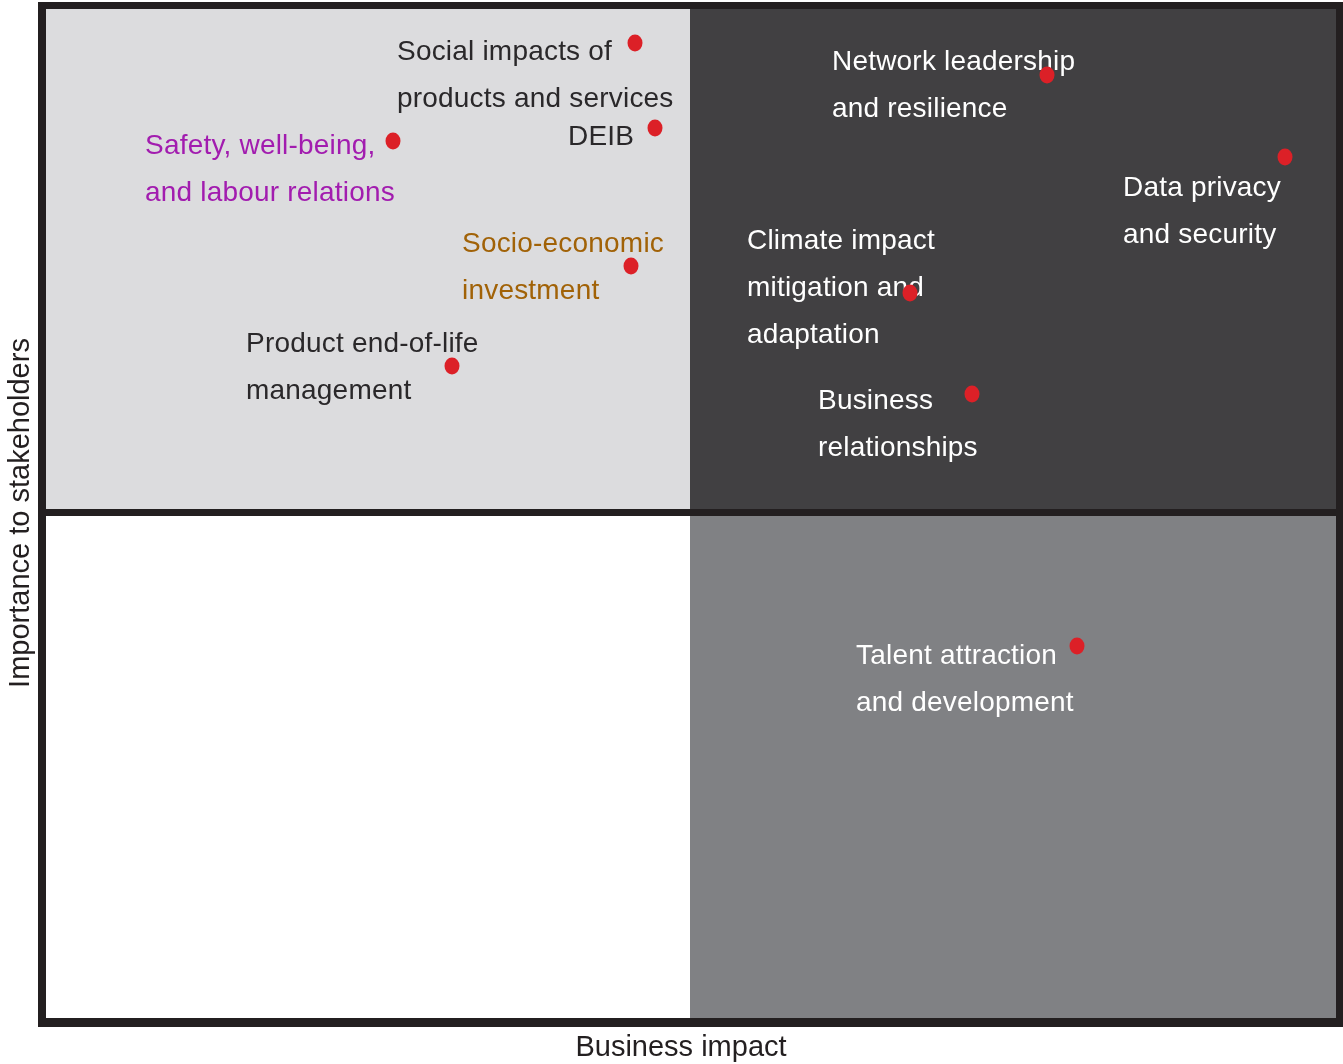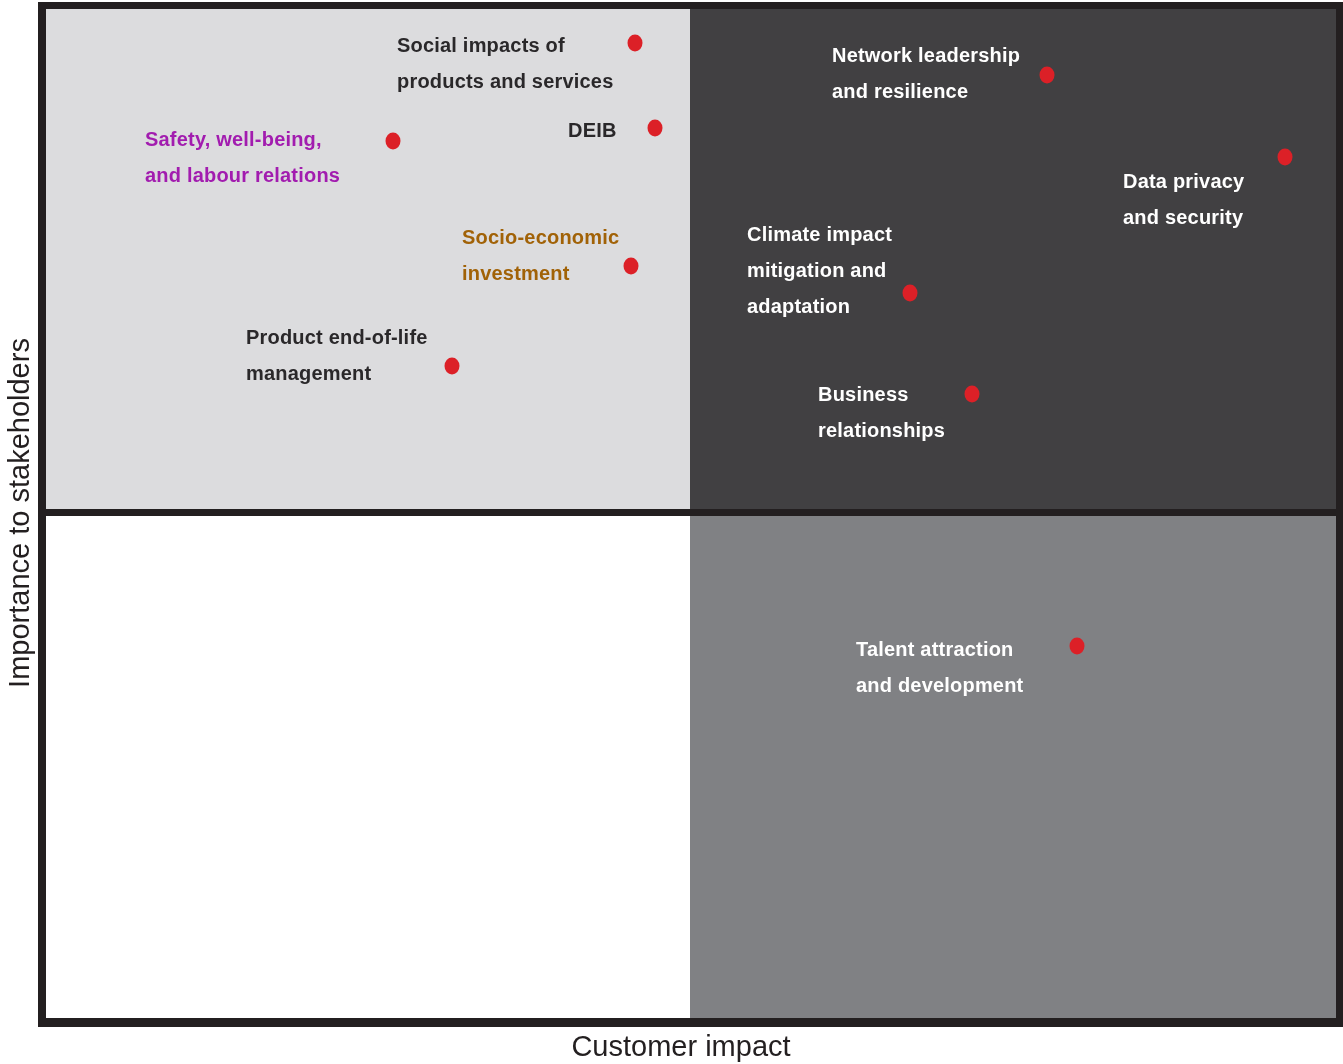--- a/index.html
+++ b/index.html
@@ -36,26 +36,25 @@
   .q-br { left: 644px; top: 507px; right: 0; bottom: 0; }
   .hdivider {
     position: absolute;
     left: 0; right: 0;
     top: 500px; height: 7px;
     background: #231f20;
     z-index: 3;
   }
   .point-label {
     position: absolute;
-    font-size: 20px;
-    line-height: 36px;
+    font-size: 28px;
+    line-height: 47px;
     letter-spacing: 0.2px;
     white-space: pre-line;
     z-index: 4;
-    font-weight: bold;
   }
   .point-dot {
     position: absolute;
     width: 15px;
     height: 17px;
     border-radius: 50%;
     transform: translate(-50%, -50%);
     z-index: 5;
   }
   .axis-label {
@@ -117,15 +116,15 @@
 adaptation</div>
       <div class="point-dot" style="left: 910px; top: 293px; background: rgb(220, 32, 39);"></div>
       <div class="point-label" style="left: 818px; top: 376px; color: rgb(255, 255, 255);">Business
 relationships</div>
       <div class="point-dot" style="left: 972px; top: 394px; background: rgb(220, 32, 39);"></div>
       <div class="point-label" style="left: 856px; top: 631px; color: rgb(255, 255, 255);">Talent attraction
 and development</div>
       <div class="point-dot" style="left: 1077px; top: 646px; background: rgb(220, 32, 39);"></div>
     </div>
 
-  <div class="axis-label xlabel">Customer impact</div>
+  <div class="axis-label xlabel">Business impact</div>
 
 </div>
 
 </body></html>

